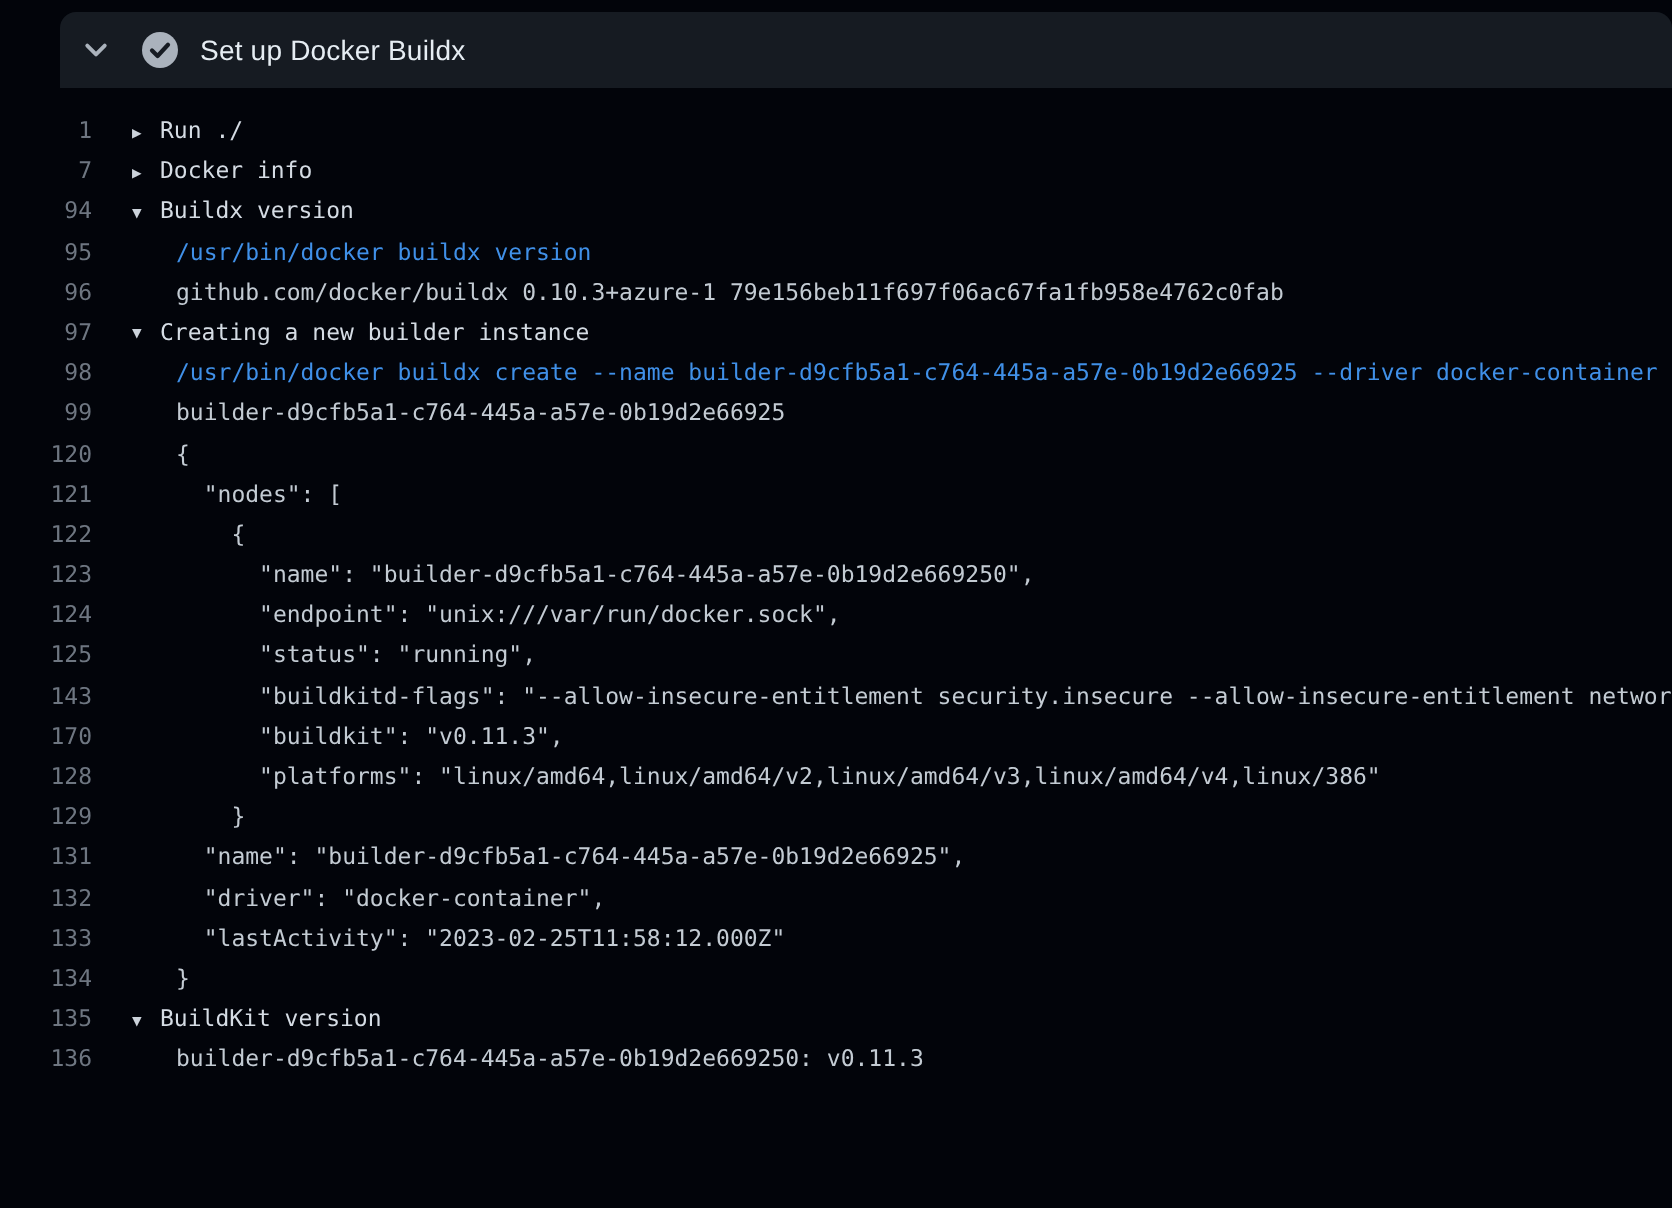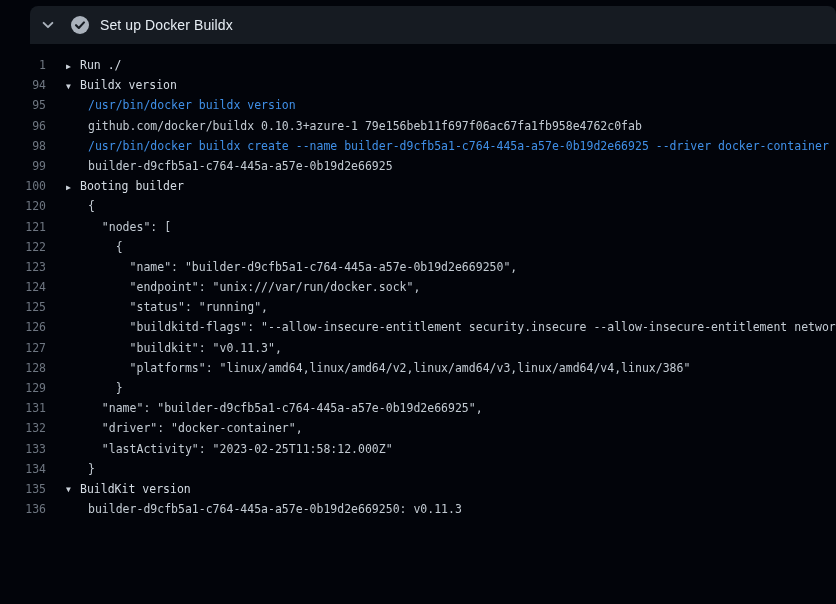--- a/index.html
+++ b/index.html
@@ -91,34 +91,35 @@
     <svg width="20" height="20" viewBox="0 0 20 20">
       <circle cx="10" cy="10" r="9" fill="var(--icon-gray)"></circle>
       <path d="M6 10.2 L8.8 13 L14 7.4" fill="none" stroke="var(--header-bg)" stroke-width="2.1" stroke-linecap="round" stroke-linejoin="round"></path>
     </svg>
   </span>
   <span class="step-title">Set up Docker Buildx</span>
 </div>
 
 <div class="log">
     <div class="line group"><a class="num">1</a><span class="marker">▶</span><span class="txt group-t">Run ./</span></div>
+    <div class="line group"><a class="num">7</a><span class="marker">▶</span><span class="txt group-t">Docker info</span></div>
     <div class="line group"><a class="num">94</a><span class="marker">▼</span><span class="txt group-t">Buildx version</span></div>
     <div class="line"><a class="num">95</a><span class="txt command indent">/usr/bin/docker buildx version</span></div>
     <div class="line"><a class="num">96</a><span class="txt indent">github.com/docker/buildx 0.10.3+azure-1 79e156beb11f697f06ac67fa1fb958e4762c0fab</span></div>
+    <div class="line group"><a class="num">97</a><span class="marker">▼</span><span class="txt group-t">Creating a new builder instance</span></div>
     <div class="line"><a class="num">98</a><span class="txt command indent">/usr/bin/docker buildx create --name builder-d9cfb5a1-c764-445a-a57e-0b19d2e66925 --driver docker-container</span></div>
     <div class="line"><a class="num">99</a><span class="txt indent">builder-d9cfb5a1-c764-445a-a57e-0b19d2e66925</span></div>
-    <div class="line group"><a class="num">100</a><span class="marker">▶</span><span class="txt group-t">Booting builder</span></div>
     <div class="line"><a class="num">120</a><span class="txt indent">{</span></div>
     <div class="line"><a class="num">121</a><span class="txt indent">  "nodes": [</span></div>
     <div class="line"><a class="num">122</a><span class="txt indent">    {</span></div>
     <div class="line"><a class="num">123</a><span class="txt indent">      "name": "builder-d9cfb5a1-c764-445a-a57e-0b19d2e669250",</span></div>
     <div class="line"><a class="num">124</a><span class="txt indent">      "endpoint": "unix:///var/run/docker.sock",</span></div>
     <div class="line"><a class="num">125</a><span class="txt indent">      "status": "running",</span></div>
-    <div class="line"><a class="num">126</a><span class="txt indent">      "buildkitd-flags": "--allow-insecure-entitlement security.insecure --allow-insecure-entitlement network.host",</span></div>
-    <div class="line"><a class="num">127</a><span class="txt indent">      "buildkit": "v0.11.3",</span></div>
+    <div class="line"><a class="num">143</a><span class="txt indent">      "buildkitd-flags": "--allow-insecure-entitlement security.insecure --allow-insecure-entitlement network.host",</span></div>
+    <div class="line"><a class="num">170</a><span class="txt indent">      "buildkit": "v0.11.3",</span></div>
     <div class="line"><a class="num">128</a><span class="txt indent">      "platforms": "linux/amd64,linux/amd64/v2,linux/amd64/v3,linux/amd64/v4,linux/386"</span></div>
     <div class="line"><a class="num">129</a><span class="txt indent">    }</span></div>
     <div class="line"><a class="num">131</a><span class="txt indent">  "name": "builder-d9cfb5a1-c764-445a-a57e-0b19d2e66925",</span></div>
     <div class="line"><a class="num">132</a><span class="txt indent">  "driver": "docker-container",</span></div>
     <div class="line"><a class="num">133</a><span class="txt indent">  "lastActivity": "2023-02-25T11:58:12.000Z"</span></div>
     <div class="line"><a class="num">134</a><span class="txt indent">}</span></div>
     <div class="line group"><a class="num">135</a><span class="marker">▼</span><span class="txt group-t">BuildKit version</span></div>
     <div class="line"><a class="num">136</a><span class="txt indent">builder-d9cfb5a1-c764-445a-a57e-0b19d2e669250: v0.11.3</span></div>
   </div>
 

